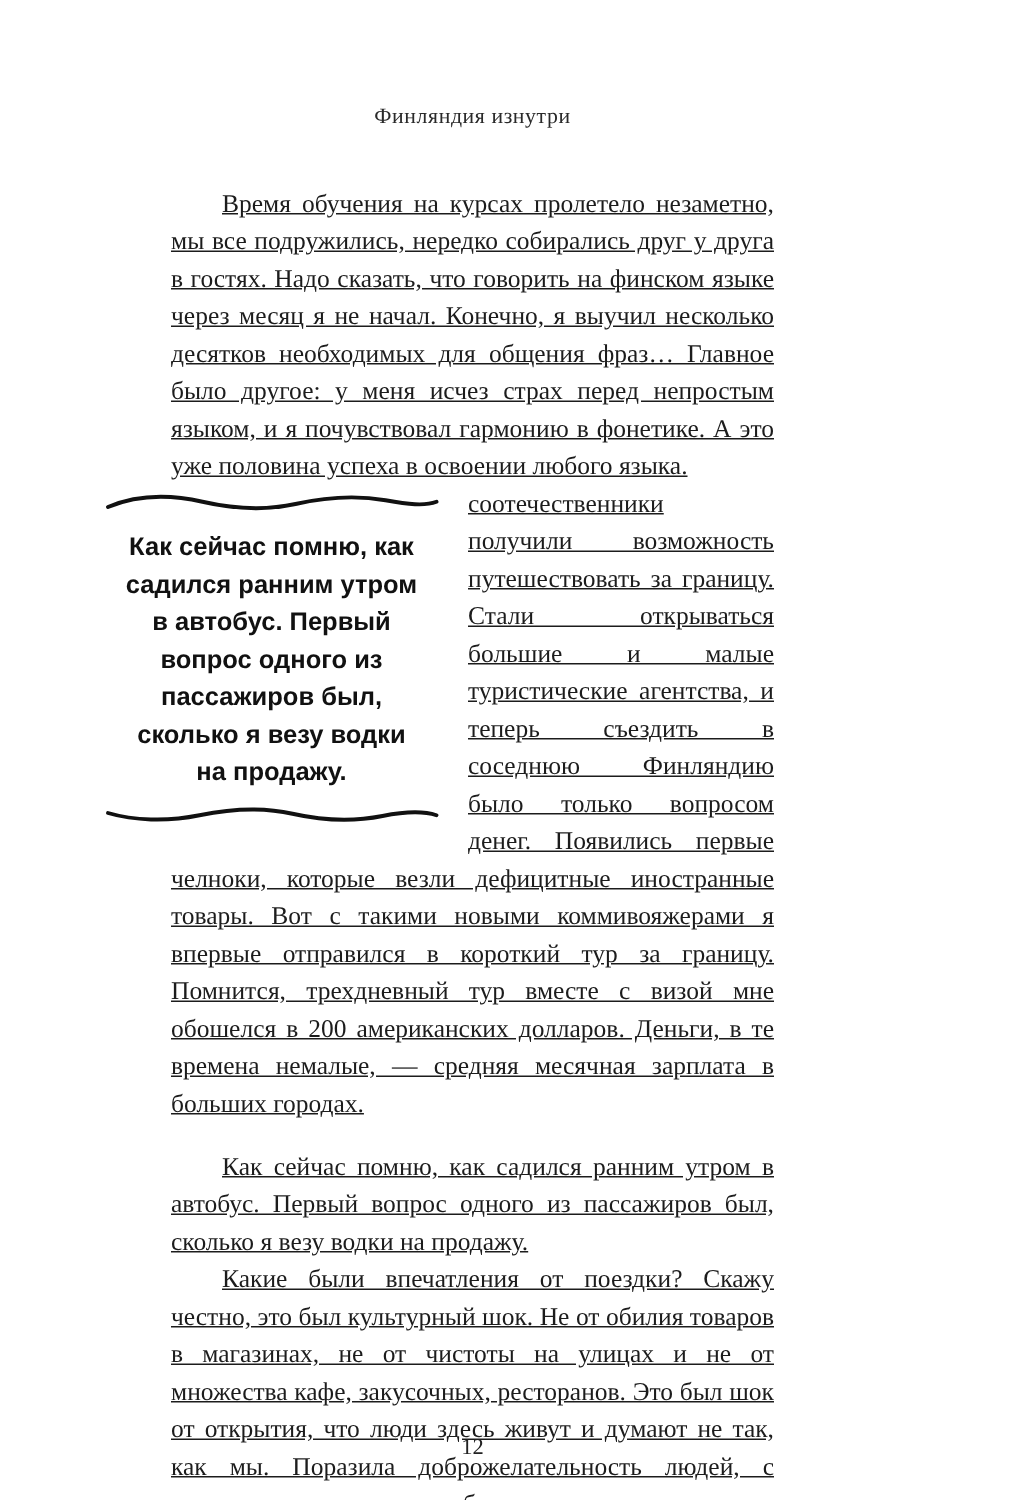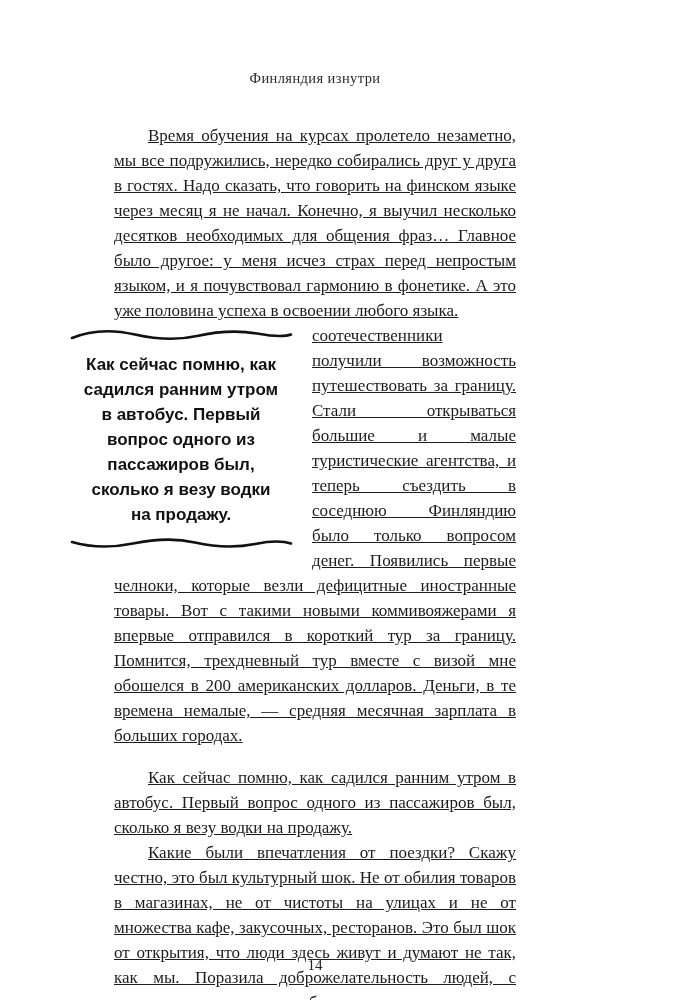--- a/index.html
+++ b/index.html
@@ -90,15 +90,15 @@
       </aside>
       <span>соотечественники получили возможность путешествовать за границу. Стали открываться большие и малые туристические агентства, и теперь съездить в соседнюю Финляндию было только вопросом денег. Появились первые челноки, которые везли дефицитные иностранные товары. Вот с такими новыми коммивояжерами я впервые отправился в короткий тур за границу. Помнится, трехдневный тур вместе с визой мне обошелся в 200 американских долларов. Деньги, в те времена немалые, — средняя месячная зарплата в больших городах.</span>
     <p></p>
 
     <p class="para">Как сейчас помню, как садился ранним утром в автобус. Первый вопрос одного из пассажиров был, сколько я везу водки на продажу.</p>
 
     <p class="para">Какие были впечатления от поездки? Скажу честно, это был культурный шок. Не от обилия товаров в магазинах, не от чистоты на улицах и не от множества кафе, закусочных, ресторанов. Это был шок от открытия, что люди здесь живут и думают не так, как мы. Поразила доброжелательность людей, с которыми мне пришлось общаться, понять их желания и помочь.</p>
 
   </main>
 
-  <footer class="page-number">14</footer>
+  <footer class="page-number">12</footer>
 
 </div>
 
 </body></html>

